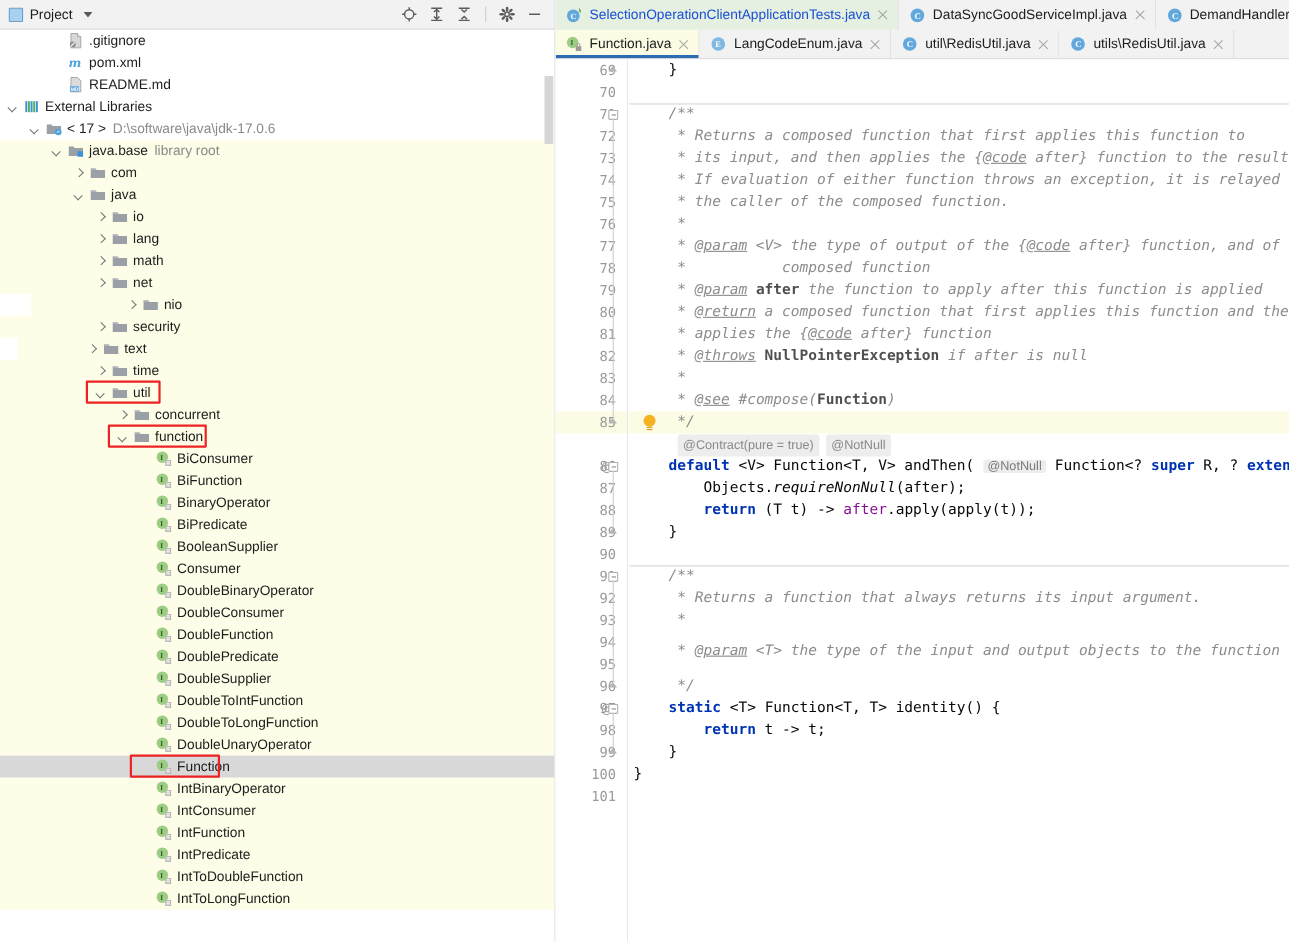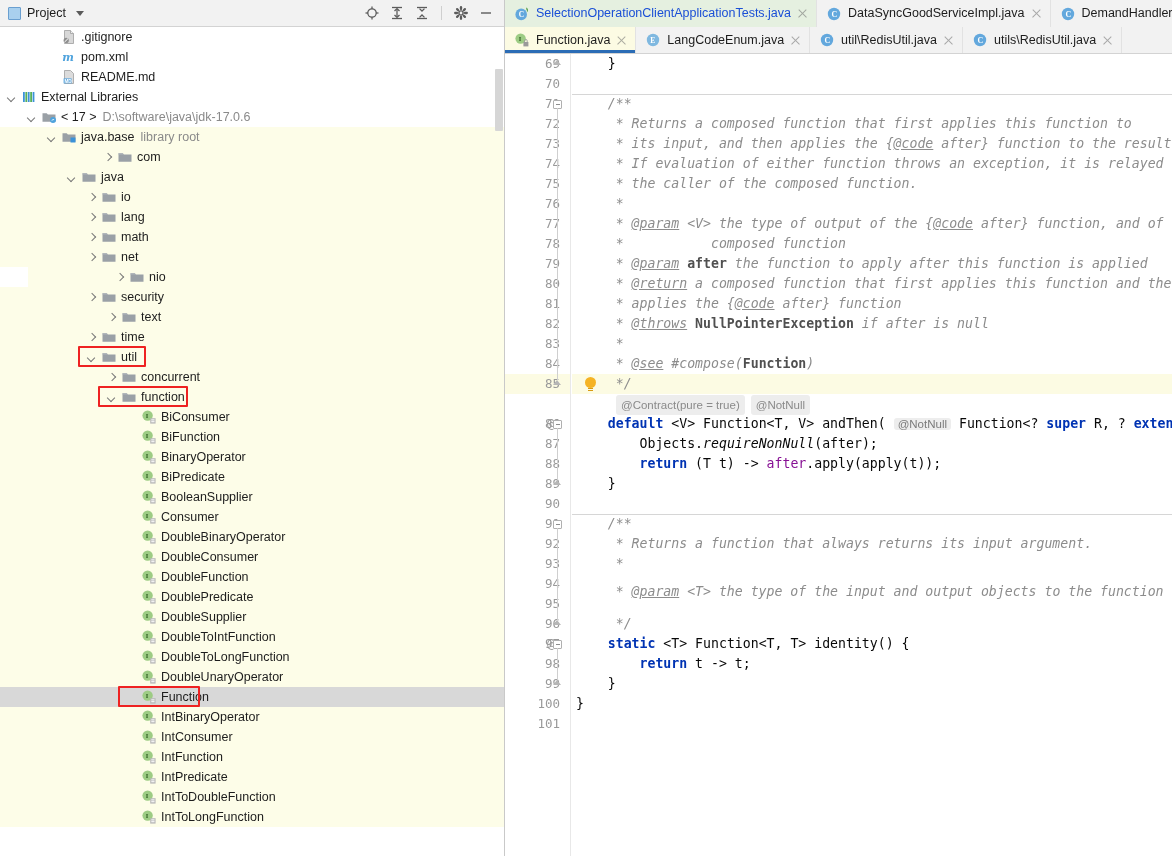--- a/index.html
+++ b/index.html
@@ -398,21 +398,21 @@
             <span class="arrow open"></span>
             <span style="margin-left: 4px; display: flex;">
               <svg class="ico" viewBox="0 0 16 16">
                 <path d="M1.5 4.2h4.2l1.2 1.3h7.6v7.3H1.5z" fill="#9aa0a6"></path>
                 <rect x="9.5" y="8.5" width="5" height="5" fill="#3b92d8"></rect>
               </svg>
             </span>
             <span class="tlabel">java.base</span>
             <span class="tsub">library root</span>
           </div>
-          <div class="tree-row ylw" style="padding-left: 102px; align-items: center;">
+          <div class="tree-row ylw" style="padding-left: 66px; align-items: center;">
             <span class="arrow closed"></span>
             <span style="margin-left: 4px; display: flex;">
               <svg class="ico" viewBox="0 0 16 16">
                 <path d="M1.5 4.2h4.2l1.2 1.3h7.6v7.3H1.5z" fill="#9aa0a6"></path>
                 <path d="M1.5 4.2h4.2l1.2 1.3H1.5z" fill="#b0b6bb"></path>
               </svg>
             </span>
             <span class="tlabel">com</span>
           </div>
           <div class="tree-row ylw" style="padding-left: 66px;">
@@ -478,21 +478,21 @@
           <div class="tree-row ylw" style="padding-left: 86px;">
             <span class="arrow closed"></span>
             <span style="margin-left: 4px; display: flex;">
               <svg class="ico" viewBox="0 0 16 16">
                 <path d="M1.5 4.2h4.2l1.2 1.3h7.6v7.3H1.5z" fill="#9aa0a6"></path>
                 <path d="M1.5 4.2h4.2l1.2 1.3H1.5z" fill="#b0b6bb"></path>
               </svg>
             </span>
             <span class="tlabel">security</span>
           </div>
-          <div class="tree-row ylw" style="padding-left: 106px;">
+          <div class="tree-row ylw" style="padding-left: 62px; margin-left: 16px;">
             <span class="arrow closed"></span>
             <span style="margin-left: 4px; display: flex;">
               <svg class="ico" viewBox="0 0 16 16">
                 <path d="M1.5 4.2h4.2l1.2 1.3h7.6v7.3H1.5z" fill="#9aa0a6"></path>
                 <path d="M1.5 4.2h4.2l1.2 1.3H1.5z" fill="#b0b6bb"></path>
               </svg>
             </span>
             <span class="tlabel">text</span>
           </div>
           <div class="tree-row ylw" style="padding-left: 86px;">

